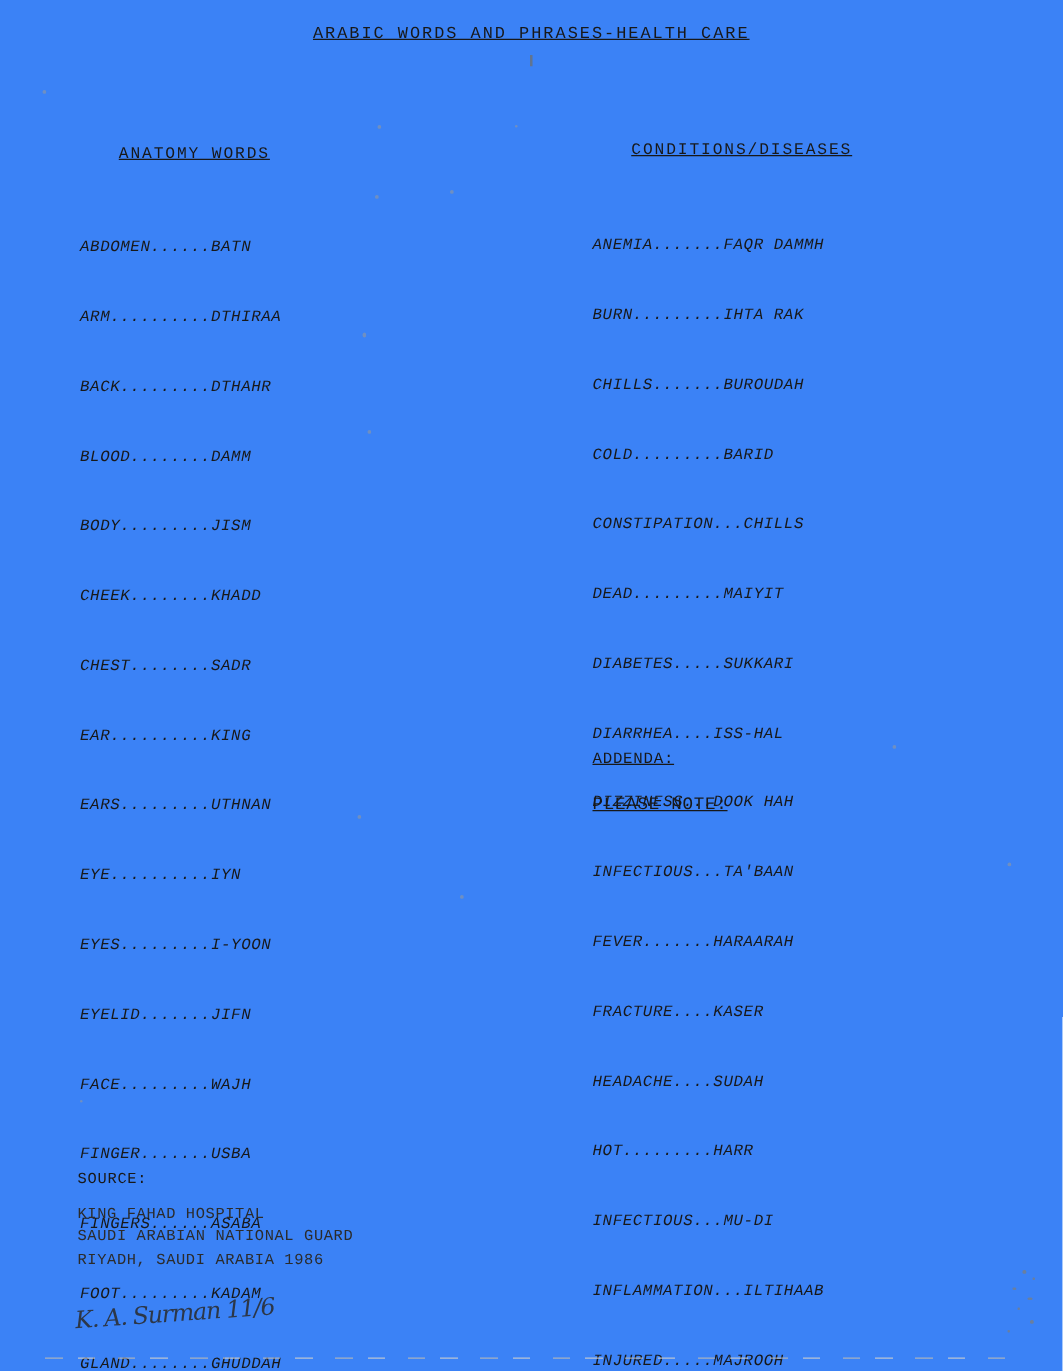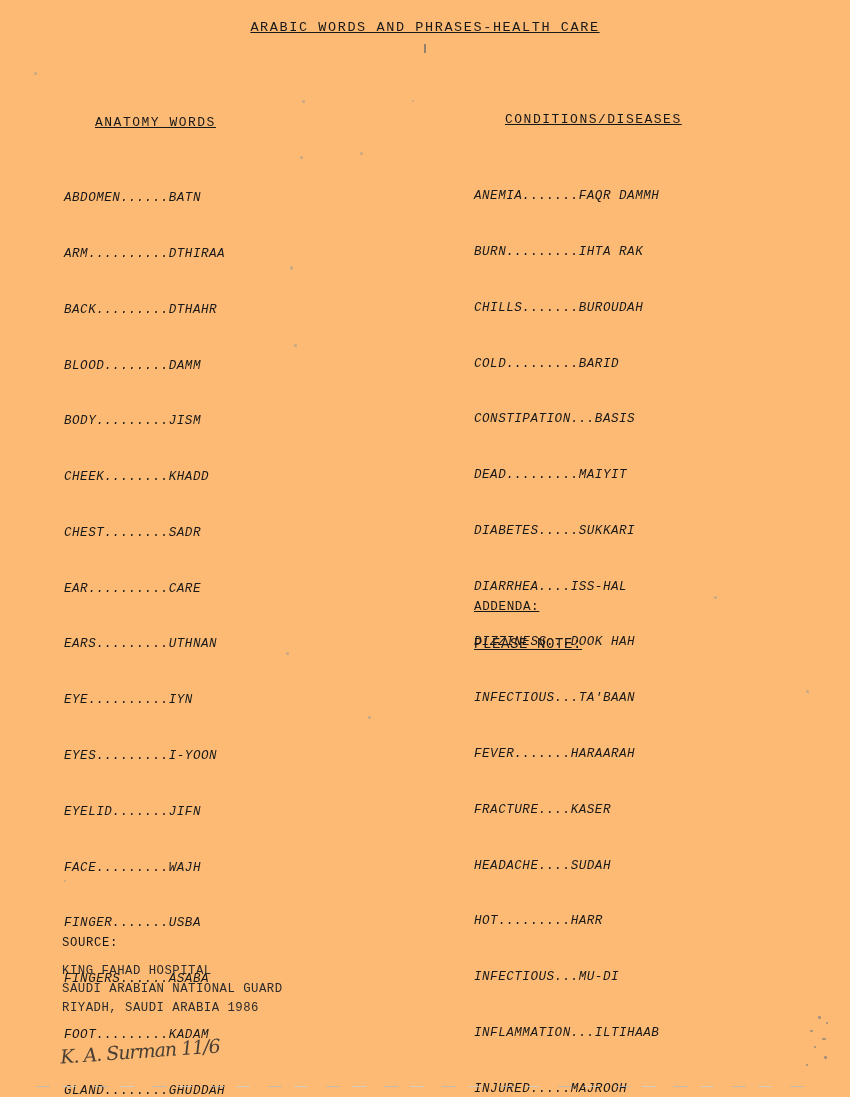--- a/index.html
+++ b/index.html
@@ -11,21 +11,21 @@
     width: 850px;
     height: 1097px;
     position: relative;
     font-family: "Liberation Mono", "DejaVu Sans Mono", monospace;
     color: #181818;
     overflow: hidden;
   }
   .page {
     position: absolute;
     inset: 0;
-    background: #fdba74;
+    background: #3b82f6;
   }
   
   .speck {
     position: absolute;
     background: #9a9a98;
     border-radius: 50%;
     opacity: .55;
   }
   .doc-title {
     position: absolute;
@@ -180,21 +180,21 @@
   <div class="col-head col-right-head">CONDITIONS/DISEASES</div>
 
   <div class="col col-left">
     <span class="entry">ABDOMEN......BATN</span>
     <span class="entry">ARM..........DTHIRAA</span>
     <span class="entry">BACK.........DTHAHR</span>
     <span class="entry">BLOOD........DAMM</span>
     <span class="entry">BODY.........JISM</span>
     <span class="entry">CHEEK........KHADD</span>
     <span class="entry">CHEST........SADR</span>
-    <span class="entry">EAR..........CARE</span>
+    <span class="entry">EAR..........KING</span>
     <span class="entry">EARS.........UTHNAN</span>
     <span class="entry">EYE..........IYN</span>
     <span class="entry">EYES.........I-YOON</span>
     <span class="entry">EYELID.......JIFN</span>
     <span class="entry">FACE.........WAJH</span>
     <span class="entry">FINGER.......USBA</span>
     <span class="entry">FINGERS......ASABA</span>
     <span class="entry">FOOT.........KADAM</span>
     <span class="entry">GLAND........GHUDDAH</span>
     
@@ -222,21 +222,21 @@
     
     
     
   </div>
 
   <div class="col col-right">
     <span class="entry">ANEMIA.......FAQR DAMMH</span>
     <span class="entry">BURN.........IHTA RAK</span>
     <span class="entry">CHILLS.......BUROUDAH</span>
     <span class="entry">COLD.........BARID</span>
-    <span class="entry">CONSTIPATION...BASIS</span>
+    <span class="entry">CONSTIPATION...CHILLS</span>
     <span class="entry">DEAD.........MAIYIT</span>
     <span class="entry">DIABETES.....SUKKARI</span>
     <span class="entry">DIARRHEA....ISS-HAL</span>
     <span class="entry">DIZZINESS...DOOK HAH</span>
     <span class="entry">INFECTIOUS...TA'BAAN</span>
     <span class="entry">FEVER.......HARAARAH</span>
     <span class="entry">FRACTURE....KASER</span>
     <span class="entry">HEADACHE....SUDAH</span>
     <span class="entry">HOT.........HARR</span>
     <span class="entry">INFECTIOUS...MU-DI</span>

